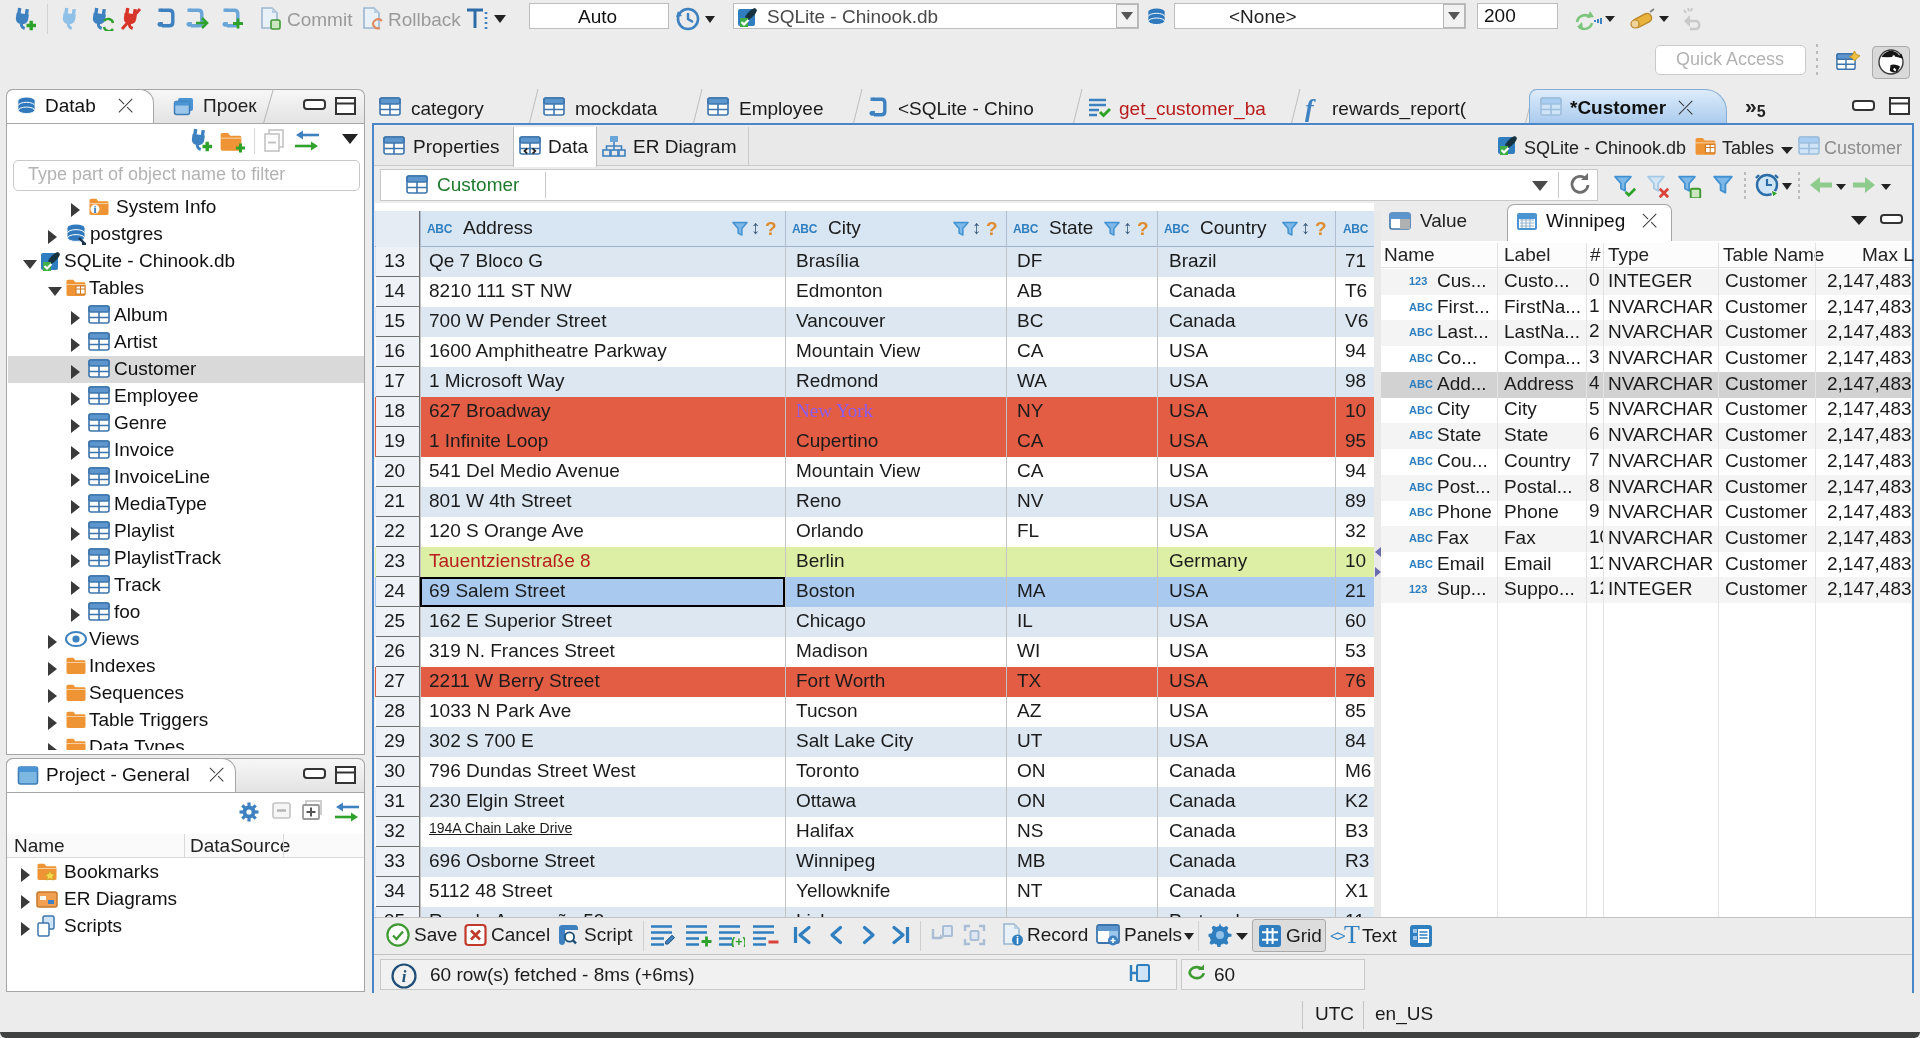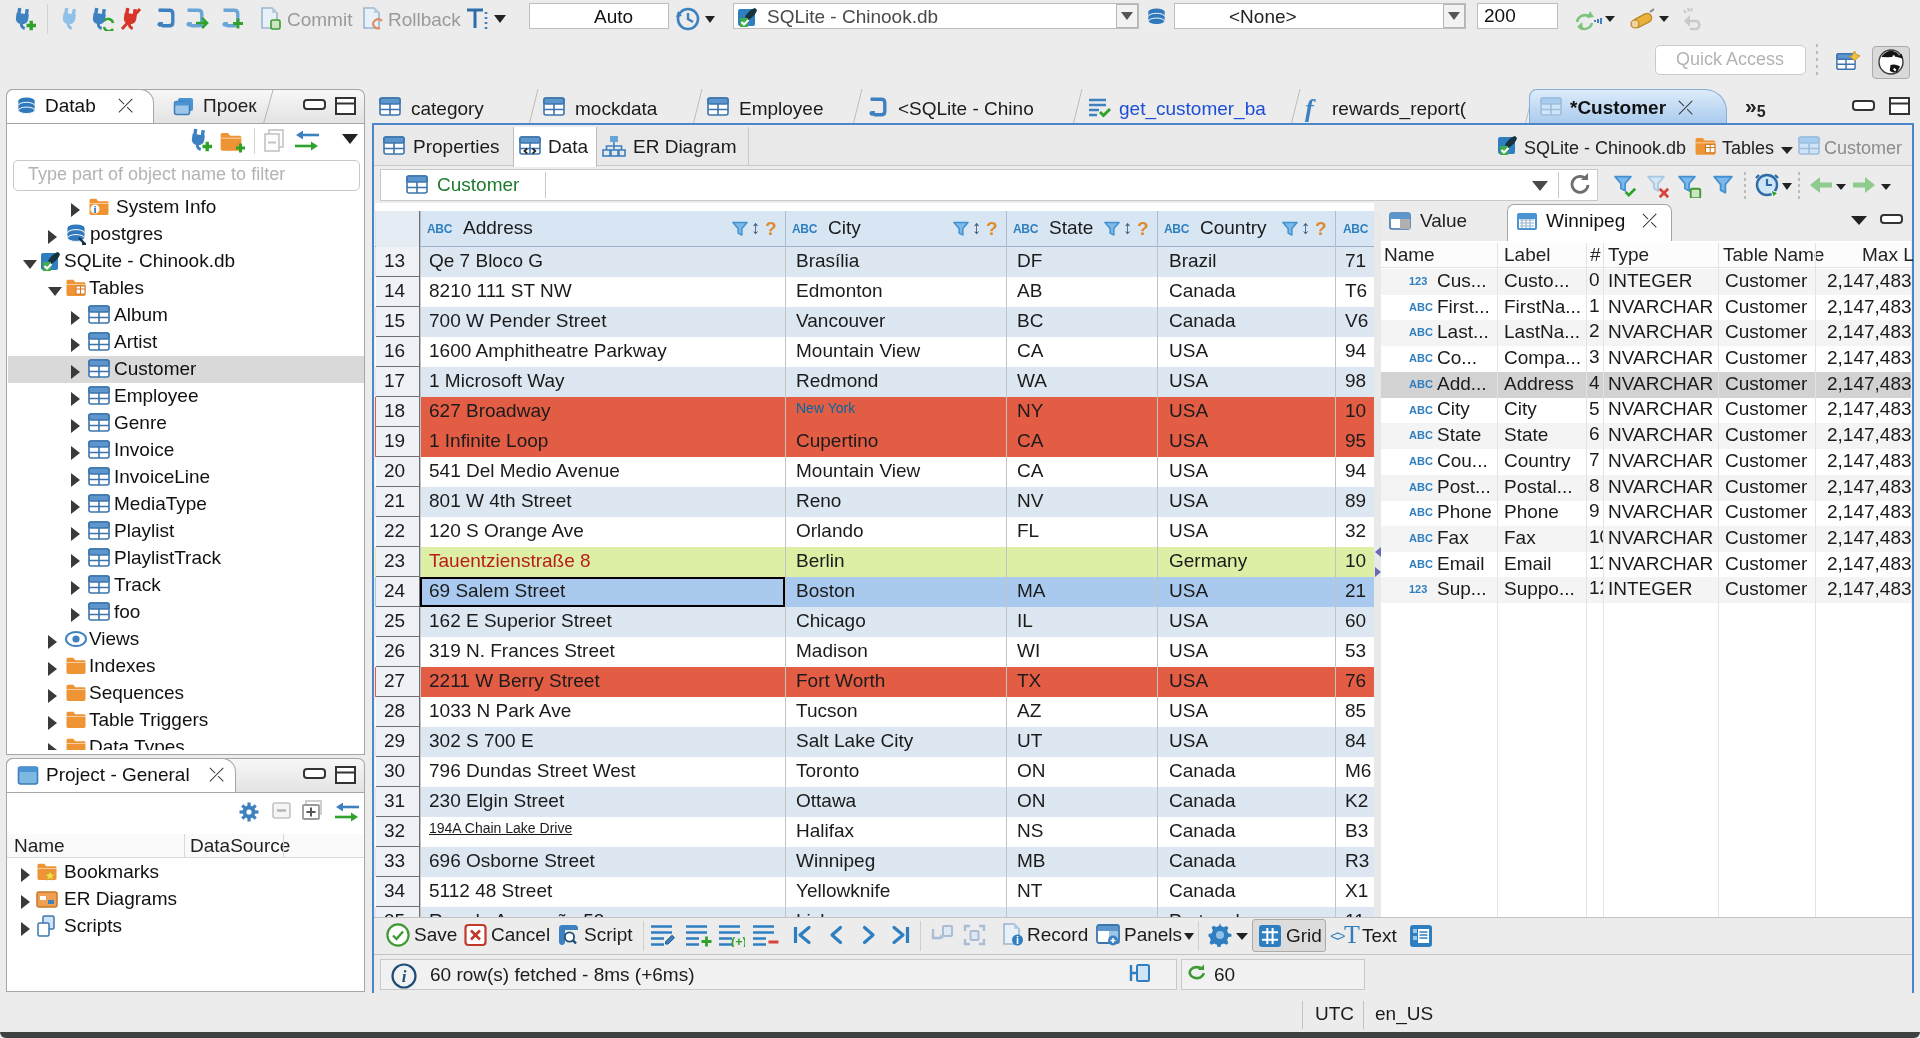--- a/index.html
+++ b/index.html
@@ -92,21 +92,21 @@
       </div>
       <div class="ab txt" style="left:388px;top:9px;font-size:19px;color:#9a9a9a;">Rollback</div>
       <div class="ic" style="left:464px;top:6px;">
         <svg width="28" height="26" viewBox="0 0 28 26" style="">
           <path d="M3 4h16M11 4v18" stroke="#2c6ca8" stroke-width="3"></path>
           <path d="M22 6v2M22 11v2M22 16v2M22 21v2" stroke="#3e81c0" stroke-width="2.6"></path>
         </svg>
       </div>
       <div class="ab" style="left:494px;top:15px;width:0;height:0;border-left:6px solid transparent;border-right:6px solid transparent;border-top:8px solid #222;"></div>
       <div class="ab" style="left:529px;top:3px;width:140px;height:26px;background:#ffffff;border:1px solid #bdbdbd;"></div>
-      <div class="ab txt" style="left:578px;top:6px;font-size:19px;color:#111;margin-left:16px;">Auto</div>
+      <div class="ab txt" style="left:578px;top:6px;font-size:19px;color:#111;">Auto</div>
       <div class="ic" style="left:674px;top:6px;">
         <svg width="28" height="26" viewBox="0 0 28 26" style="">
           <circle cx="14" cy="13" r="10" fill="none" stroke="#3e81c0" stroke-width="2.6"></circle>
           <path d="M14 7v6l5 3" stroke="#3e81c0" stroke-width="2.4" fill="none"></path>
           <path d="M4 5l-2 6 6-1" fill="#3e81c0"></path>
         </svg>
       </div>
       <div class="ab" style="left:705px;top:16px;width:0;height:0;border-left:5.5px solid transparent;border-right:5.5px solid transparent;border-top:7px solid #222;"></div>
       <div class="ab" style="left:733px;top:3px;width:406px;height:26px;background:#ffffff;border:1px solid #bdbdbd;"></div>
       <div class="ic" style="left:737px;top:6px;">
@@ -631,21 +631,21 @@
         <path d="M2.5 19.8c0-1.6 1-2.4 2.4-2.4h3v4.8h-3c-1.4 0-2.4-.8-2.4-2.4z" fill="#3e81c0" transform="translate(0,-1.5)"></path>
       </svg>
     </div>
     <div class="ab txt" style="left:898px;top:98px;font-size:19px;color:#1b1b1b;">&lt;SQLite - Chino</div>
     <div class="ic" style="left:1087px;top:96px;">
       <svg width="24" height="23" viewBox="0 0 24 23" style="">
         <path d="M2 4h17M2 9h17M2 14h10M2 19h8" stroke="#3e81c0" stroke-width="2.6"></path>
         <path d="M13 16l3.5 3.5L23 13" stroke="#2ea22b" stroke-width="3" fill="none"></path>
       </svg>
     </div>
-    <div class="ab txt" style="left:1119px;top:98px;font-size:19px;color:#1d4ed8;">get_customer_ba</div>
+    <div class="ab txt" style="left:1119px;top:98px;font-size:19px;color:#b91c1c;">get_customer_ba</div>
     <div class="ic" style="left:1305px;top:94px;"><span style="font-family:'Liberation Serif',serif;font-style:italic;font-weight:bold;font-size:26px;color:#3e81c0;">f</span></div>
     <div class="ab txt" style="left:1332px;top:98px;font-size:19px;color:#1b1b1b;">rewards_report(</div>
     <div class="ab" style="left:1529px;top:89px;width:198px;height:37px;background:linear-gradient(#ddecfb,#a6c8ec);border:1px solid #85aed4;border-bottom:none;border-radius:8px 22px 0 0;"></div>
     <div class="ic" style="left:1540px;top:96px;">
       <svg width="23" height="23" viewBox="0 0 23 23" style="">
         <g transform="translate(0,0) scale(1.0)">
           <rect x="1" y="2" width="20" height="17" rx="2" fill="#cfe4f7" stroke="#9dbedd" stroke-width="1.6"></rect>
           <rect x="1" y="2" width="20" height="6" rx="2" fill="#a8cdF0" stroke="#9dbedd" stroke-width="1.6"></rect>
           <path d="M11 8v11M1 13.5h20" stroke="#9dbedd" stroke-width="1.6"></path>
         </g>
@@ -900,21 +900,21 @@
       <div class="ab txt" style="left:9px;top:123px;font-size:19px;color:#1b1b1b;">17</div>
       <div class="ab txt" style="left:54px;top:123px;font-size:19px;color:#1b1b1b;left:54px;">1 Microsoft Way</div>
       <div class="ab txt" style="left:421px;top:123px;font-size:19px;color:#1b1b1b;left:421px;">Redmond</div>
       <div class="ab txt" style="left:642px;top:123px;font-size:19px;color:#1b1b1b;left:642px;">WA</div>
       <div class="ab txt" style="left:794px;top:123px;font-size:19px;color:#1b1b1b;left:794px;">USA</div>
       <div class="ab txt" style="left:970px;top:123px;font-size:19px;color:#1b1b1b;left:970px;">98</div>
       <div class="ab" style="left:0;top:150px;width:999px;height:30px;background:#e35c44;"></div>
       <div class="ab" style="left:1px;top:150px;width:44px;height:30px;background:#eef2f7;border-right:1px solid #707070;border-bottom:1px solid #707070;"></div>
       <div class="ab txt" style="left:9px;top:153px;font-size:19px;color:#1b1b1b;">18</div>
       <div class="ab txt" style="left:54px;top:153px;font-size:19px;color:#1b1b1b;left:54px;">627 Broadway</div>
-      <div class="ab txt" style="left:421px;top:153px;font-size:14px;color:#0369a1;left:421px;">New York</div>
+      <div class="ab txt" style="left:421px;top:153px;font-size:19px;color:#8b5cf6;left:421px;font-family:Liberation Serif, serif;">New York</div>
       <div class="ab txt" style="left:642px;top:153px;font-size:19px;color:#1b1b1b;left:642px;">NY</div>
       <div class="ab txt" style="left:794px;top:153px;font-size:19px;color:#1b1b1b;left:794px;">USA</div>
       <div class="ab txt" style="left:970px;top:153px;font-size:19px;color:#1b1b1b;left:970px;">10</div>
       <div class="ab" style="left:0;top:180px;width:999px;height:30px;background:#e35c44;"></div>
       <div class="ab" style="left:1px;top:180px;width:44px;height:30px;background:#eef2f7;border-right:1px solid #707070;border-bottom:1px solid #707070;"></div>
       <div class="ab txt" style="left:9px;top:183px;font-size:19px;color:#1b1b1b;">19</div>
       <div class="ab txt" style="left:54px;top:183px;font-size:19px;color:#1b1b1b;left:54px;">1 Infinite Loop</div>
       <div class="ab txt" style="left:421px;top:183px;font-size:19px;color:#1b1b1b;left:421px;">Cupertino</div>
       <div class="ab txt" style="left:642px;top:183px;font-size:19px;color:#1b1b1b;left:642px;">CA</div>
       <div class="ab txt" style="left:794px;top:183px;font-size:19px;color:#1b1b1b;left:794px;">USA</div>

